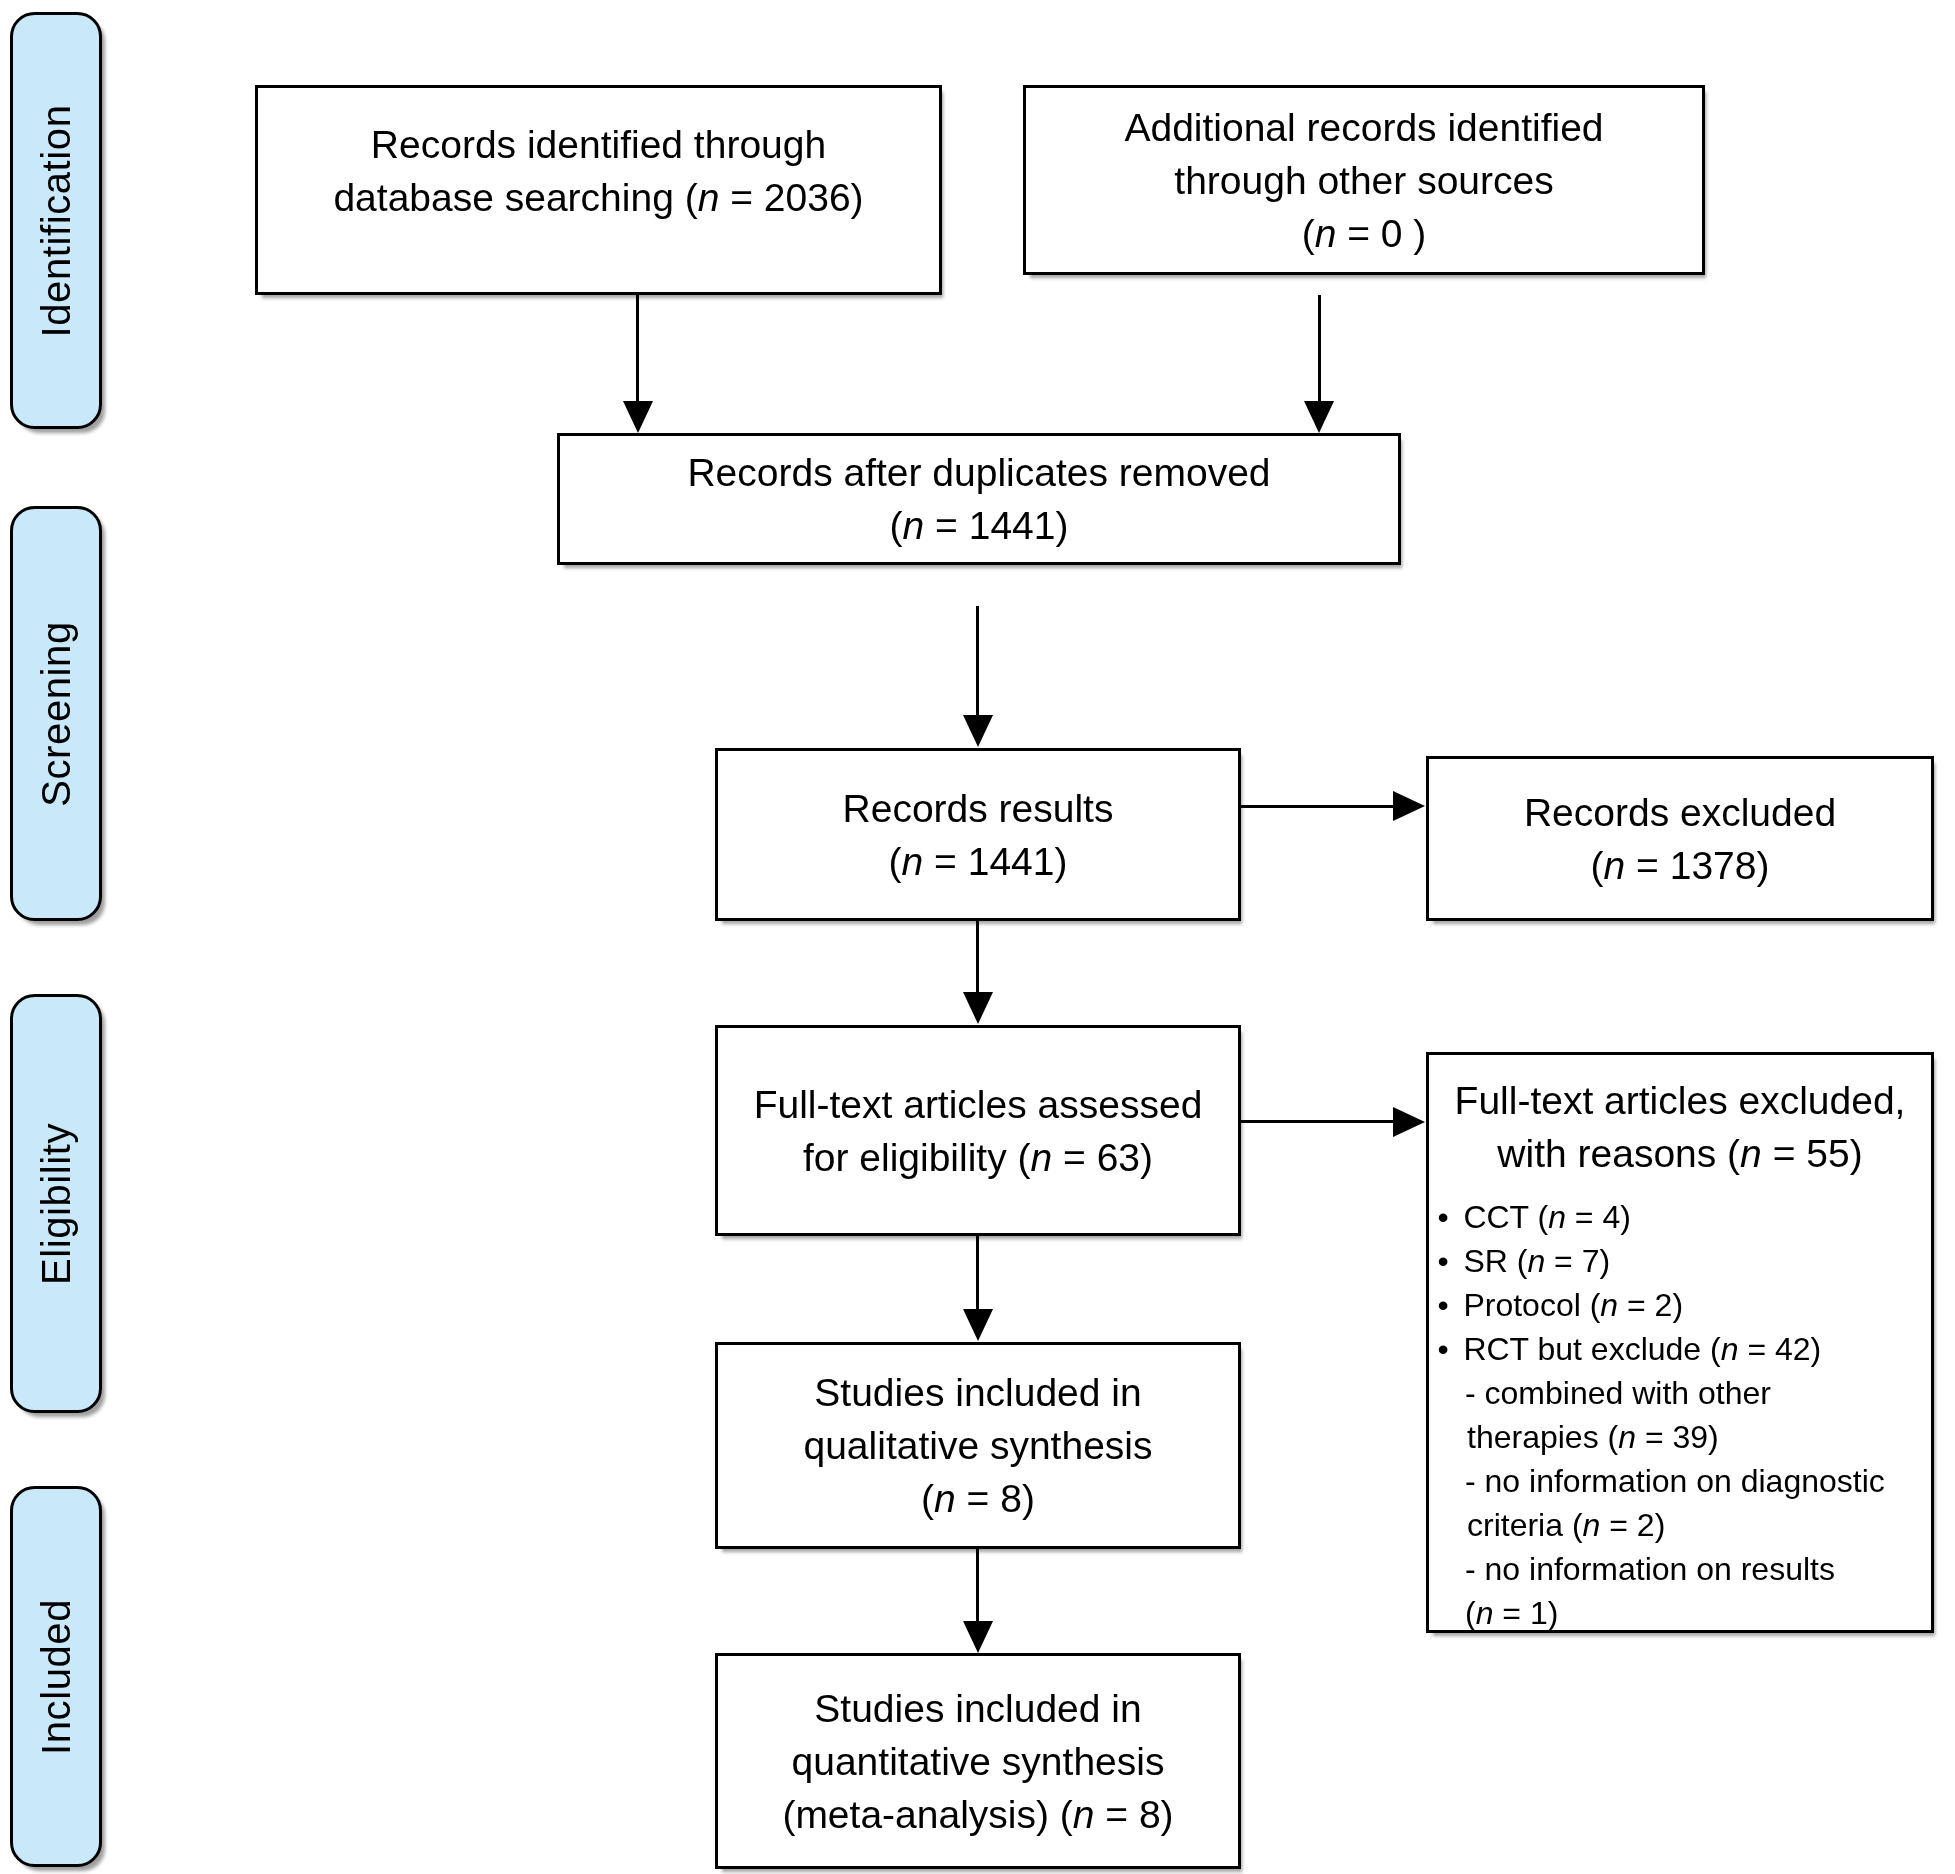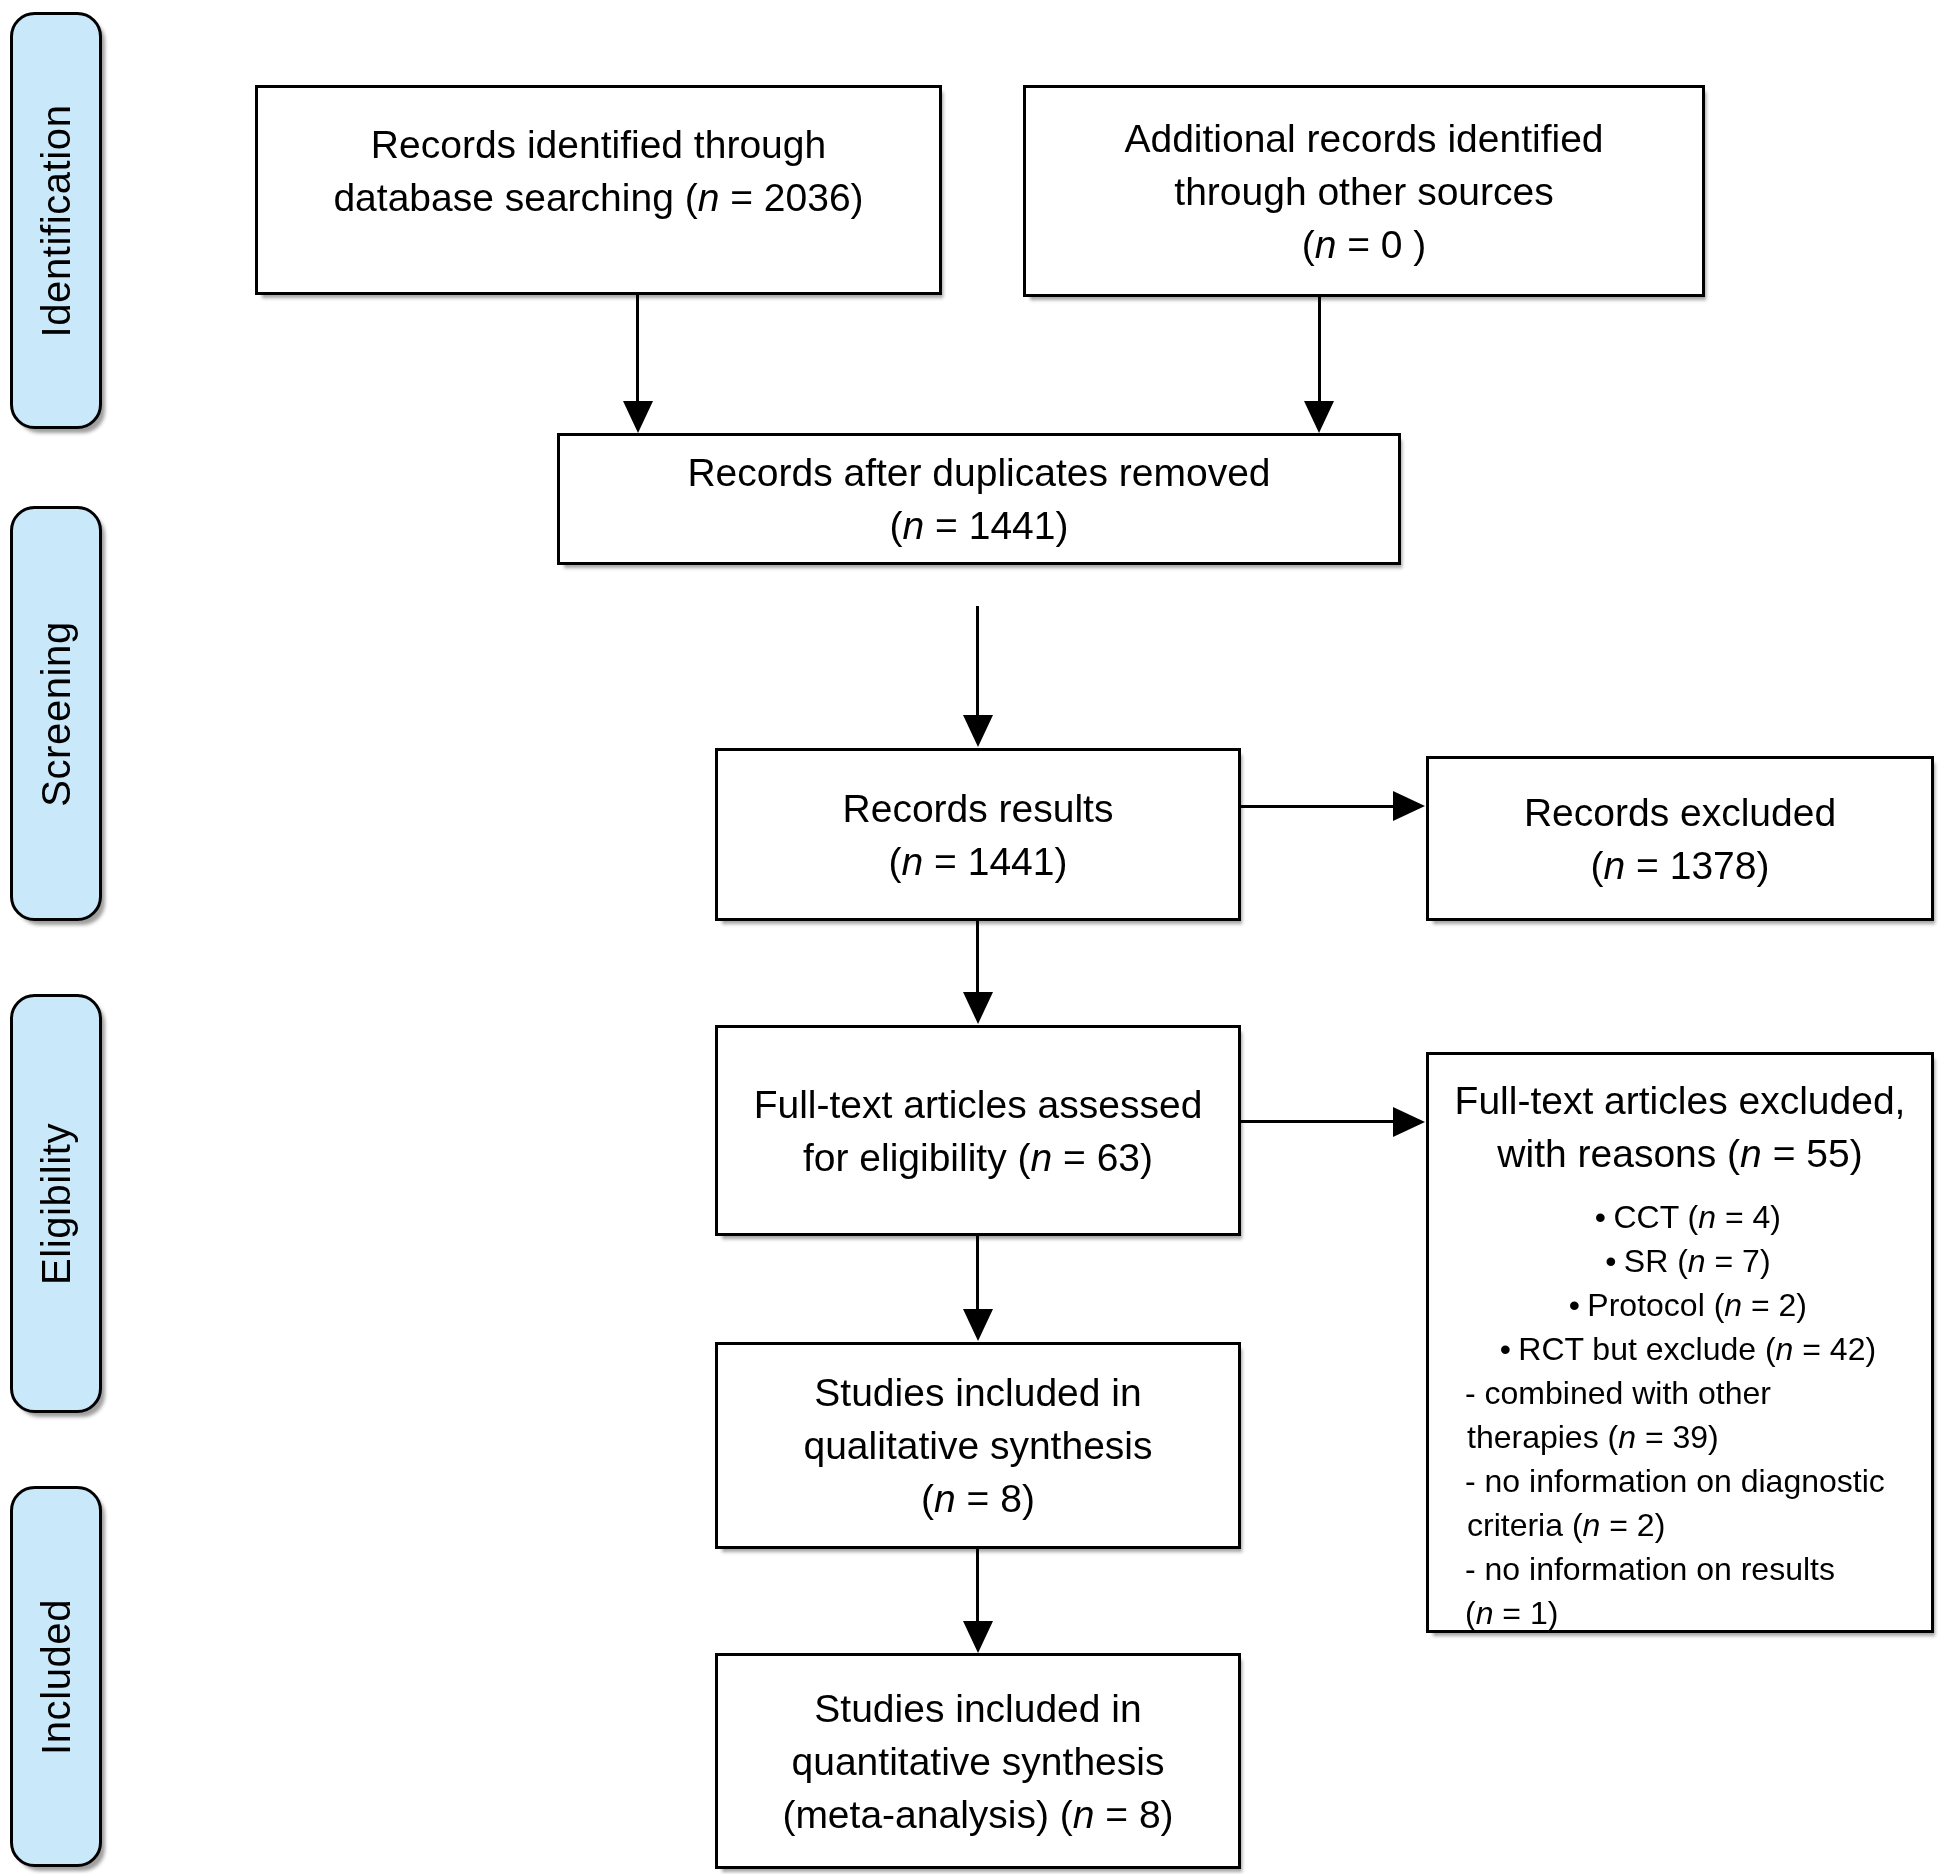--- a/index.html
+++ b/index.html
@@ -31,34 +31,34 @@
   }
   .box .content{
     position:absolute;left:0;right:0;top:0;bottom:0;
     display:flex;flex-direction:column;justify-content:center;align-items:center;
     text-align:center;font-size:39px;line-height:53px;
   }
   .tline{white-space:nowrap;}
   i{font-style:italic;}
   .box.b1{left:255px;top:85px;width:687px;height:210px;}
   .box.b1 .content{padding-bottom:39px;}
-  .box.b2{left:1023px;top:85px;width:682px;height:212px;}
+  .box.b2{left:1023px;top:85px;width:682px;height:190px;}
   .box.b3{left:557px;top:433px;width:844px;height:132px;}
   .box.b4{left:715px;top:748px;width:526px;height:173px;}
   .box.b5{left:1426px;top:756px;width:508px;height:165px;}
   .box.b6{left:715px;top:1025px;width:526px;height:211px;}
   .box.b8{left:715px;top:1342px;width:526px;height:207px;}
   .box.b9{left:715px;top:1653px;width:526px;height:216px;}
   
   .box.b7{left:1426px;top:1052px;width:508px;height:581px;}
   .b7-title{margin-top:19px;text-align:center;font-size:39px;line-height:53px;}
   .b7-items{margin-top:14.5px;text-align:left;font-size:32px;line-height:44px;}
   .b7-line{white-space:nowrap;}
   .b7-line .dot{display:inline-block;width:26px;}
-  .k-bullet{padding-left:8.4px;text-align:center;}
+  .k-bullet{padding-left:8.4px;}
   .k-dash{padding-left:36px;}
   .k-cont{padding-left:38px;}
   .k-cont2{padding-left:36px;}
   
   .vline{position:absolute;width:3.4px;background:#000;}
   .hline{position:absolute;height:3.4px;background:#000;}
   .head-down{position:absolute;width:0;height:0;
     border-left:15px solid transparent;border-right:15px solid transparent;
     border-top:32px solid #000;}
   .head-right{position:absolute;width:0;height:0;

